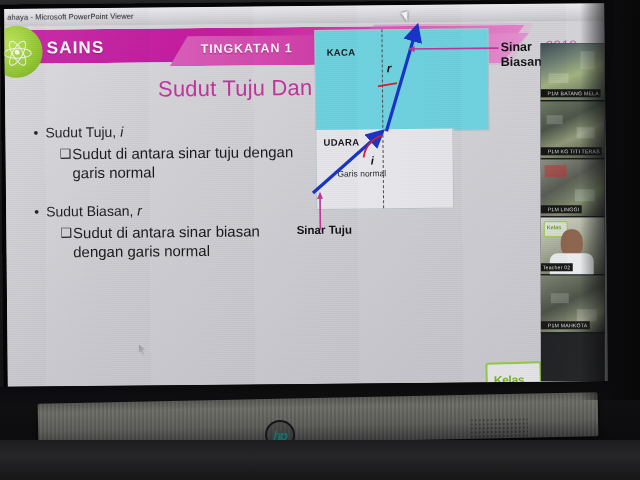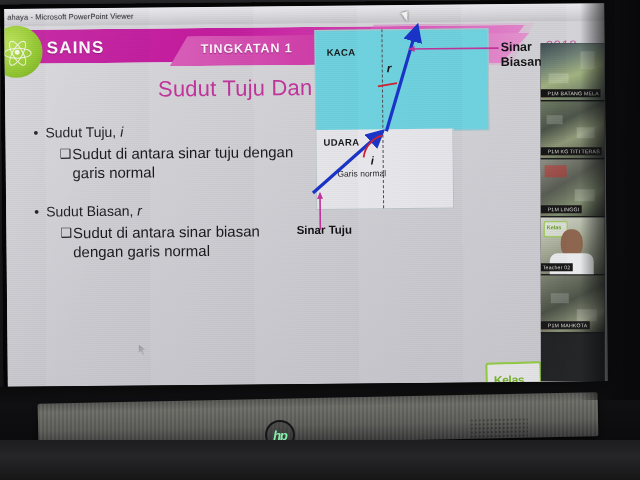--- a/index.html
+++ b/index.html
@@ -155,21 +155,21 @@
     transform:rotate(-0.5deg);}
   .deck{position:absolute;left:38px;top:398px;width:560px;height:44px;
     background:linear-gradient(180deg,#555552 0%,#6d6d68 20%,#5c5c58 62%,#39393a 100%);
     transform:rotate(-1.2deg);border-radius:2px;
     box-shadow:0 2px 5px rgba(0,0,0,.7);}
   .deck:after{content:"";position:absolute;inset:0;
     background:repeating-linear-gradient(90deg,rgba(0,0,0,.08) 0 2px,rgba(255,255,255,.03) 2px 4px);}
   .hp{position:absolute;left:265px;top:420px;width:26px;height:26px;border-radius:50%;
     border:2px solid #16161a;display:flex;align-items:center;justify-content:center;
     transform:rotate(-1deg);background:rgba(40,40,44,.35);}
-  .hp span{font-size:13px;font-style:italic;font-weight:bold;color:#86efac;letter-spacing:-1px;}
+  .hp span{font-size:13px;font-style:italic;font-weight:bold;color:#0f766e;letter-spacing:-1px;}
   .speaker{position:absolute;left:470px;top:418px;width:58px;height:22px;
     transform:rotate(-1.2deg);
     background:radial-gradient(circle,rgba(0,0,0,.45) 1px,transparent 1.3px) 0 0/4px 4px;
     opacity:.6;}
   .hinge{position:absolute;left:-20px;top:388px;width:690px;height:7px;
     background:linear-gradient(180deg,#3c3c3e,#161618);transform:rotate(-0.6deg);opacity:.9;}
   .desk-left{position:absolute;left:0;top:440px;width:640px;height:40px;
     background:linear-gradient(180deg,#1d1d1f 0%,#262628 40%,#161617 100%);}
 </style>
 </head>

